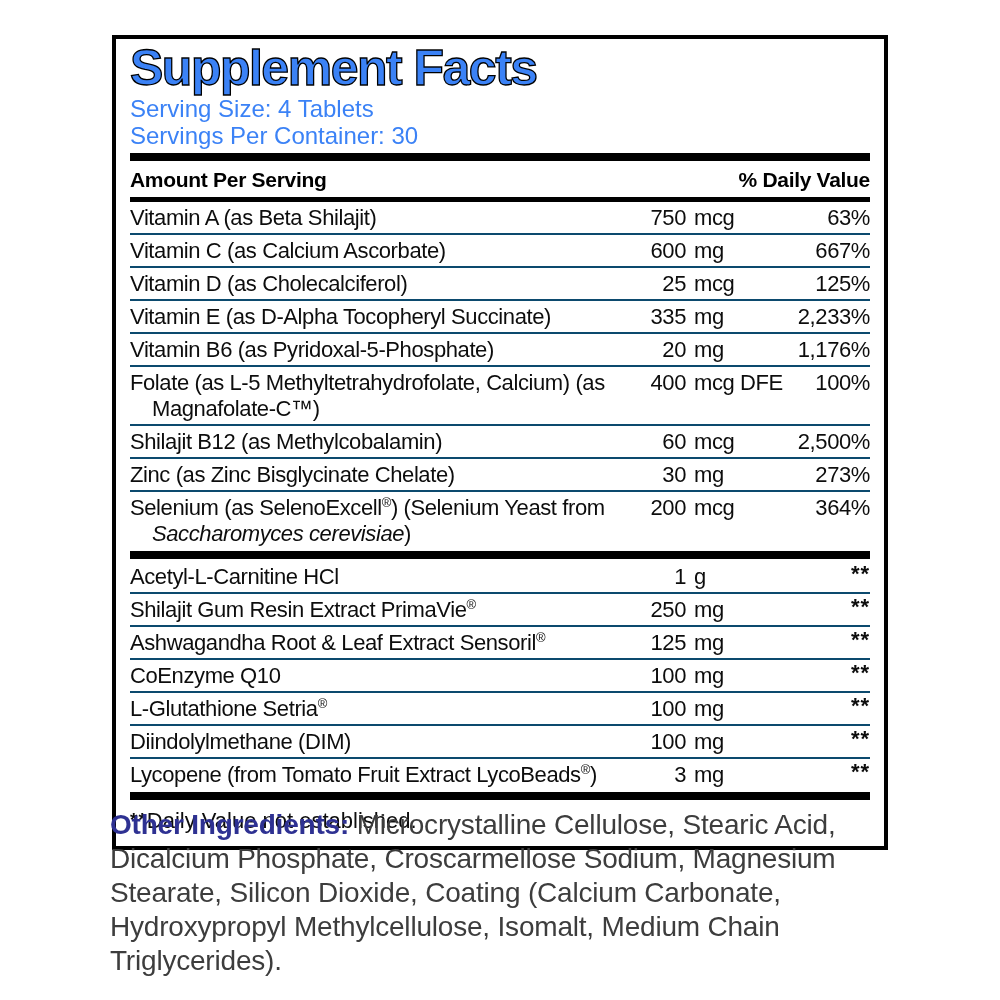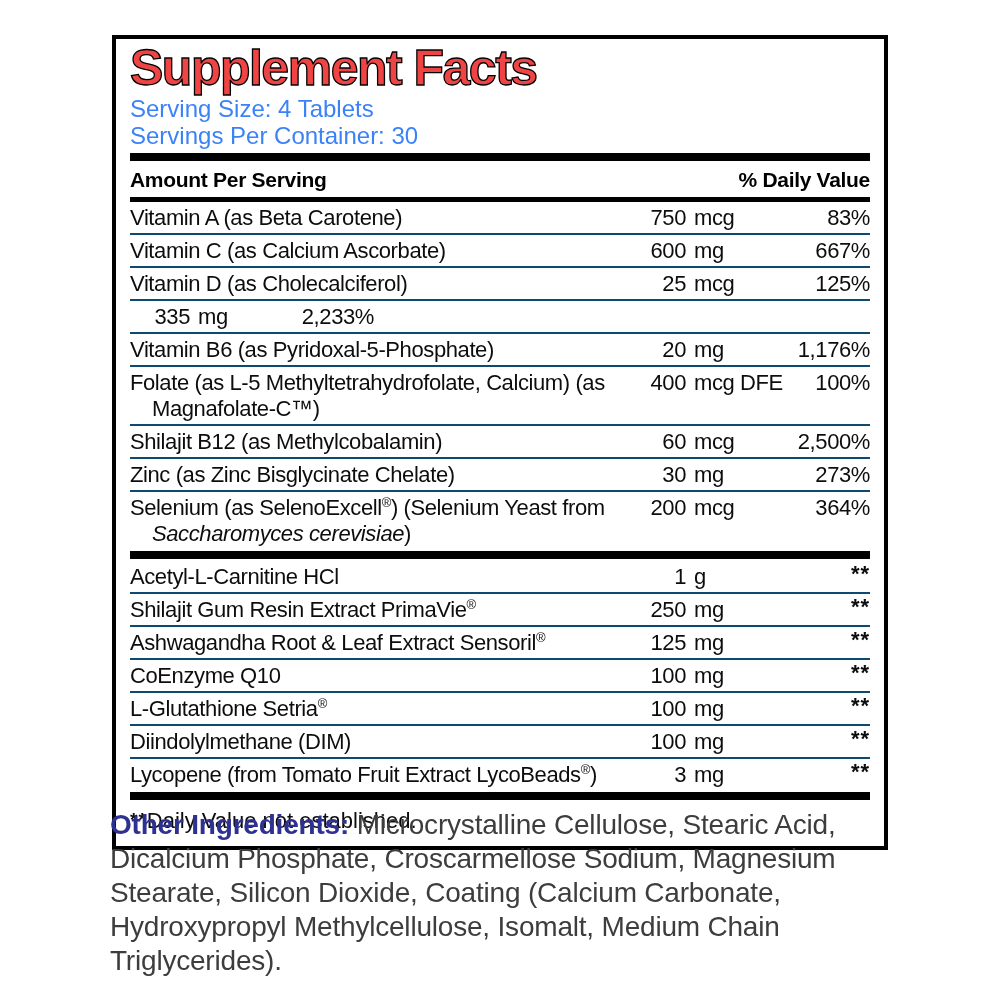--- a/index.html
+++ b/index.html
@@ -22,21 +22,21 @@
     border:4px solid #000;
     background:#fff;
     padding:4px 14px 6px 14px;
   }
   .sf-title{
     font-size:50px;
     line-height:46px;
     font-weight:bold;
     letter-spacing:-1.5px;
     -webkit-text-stroke:1.3px #000;
-    color:#ef4444;
+    color:#3b82f6;
     margin:2px 0 4px 0;
     white-space:nowrap;
   }
   .serving-line{
     font-size:24px;
     line-height:27px;
     color:#3b82f6;
   }
   .bar{
     background:#000;
@@ -136,38 +136,39 @@
 
     <div class="col-header">
       <span>Amount Per Serving</span>
       <span>% Daily Value</span>
     </div>
 
     <div class="bar bar-med"></div>
 
     <div class="section" id="section-0">
         <div class="row">
-          <div class="c-name">Vitamin A (as Beta Carotene)</div>
+          <div class="c-name">Vitamin A (as Beta Shilajit)</div>
           <div class="c-num">750</div>
           <div class="c-unit">mcg</div>
-          <div class="c-dv">83%</div>
+          <div class="c-dv">63%</div>
         </div>
         <div class="row">
           <div class="c-name">Vitamin C (as Calcium Ascorbate)</div>
           <div class="c-num">600</div>
           <div class="c-unit">mg</div>
           <div class="c-dv">667%</div>
         </div>
         <div class="row">
           <div class="c-name">Vitamin D (as Cholecalciferol)</div>
           <div class="c-num">25</div>
           <div class="c-unit">mcg</div>
           <div class="c-dv">125%</div>
         </div>
         <div class="row">
+          <div class="c-name">Vitamin E (as D-Alpha Tocopheryl Succinate)</div>
           <div class="c-num">335</div>
           <div class="c-unit">mg</div>
           <div class="c-dv">2,233%</div>
         </div>
         <div class="row">
           <div class="c-name">Vitamin B6 (as Pyridoxal-5-Phosphate)</div>
           <div class="c-num">20</div>
           <div class="c-unit">mg</div>
           <div class="c-dv">1,176%</div>
         </div>

